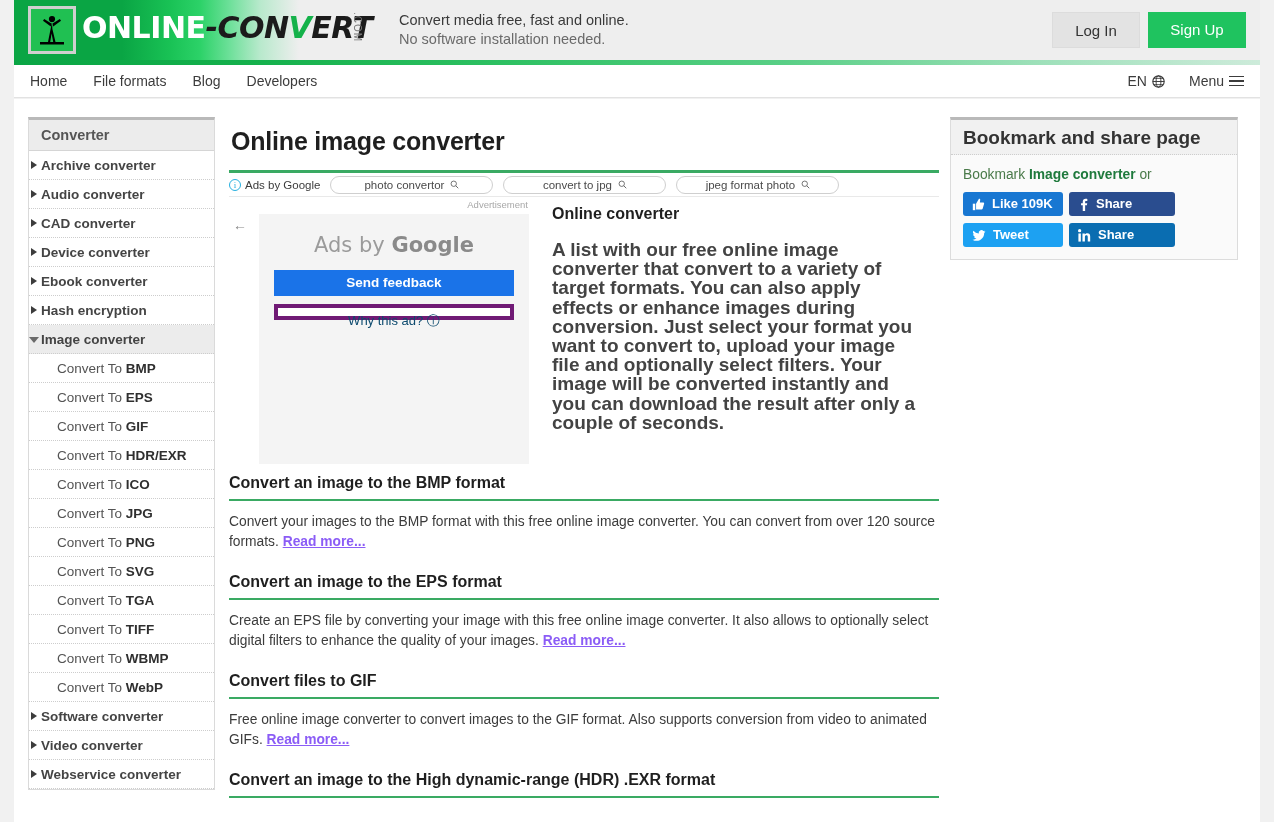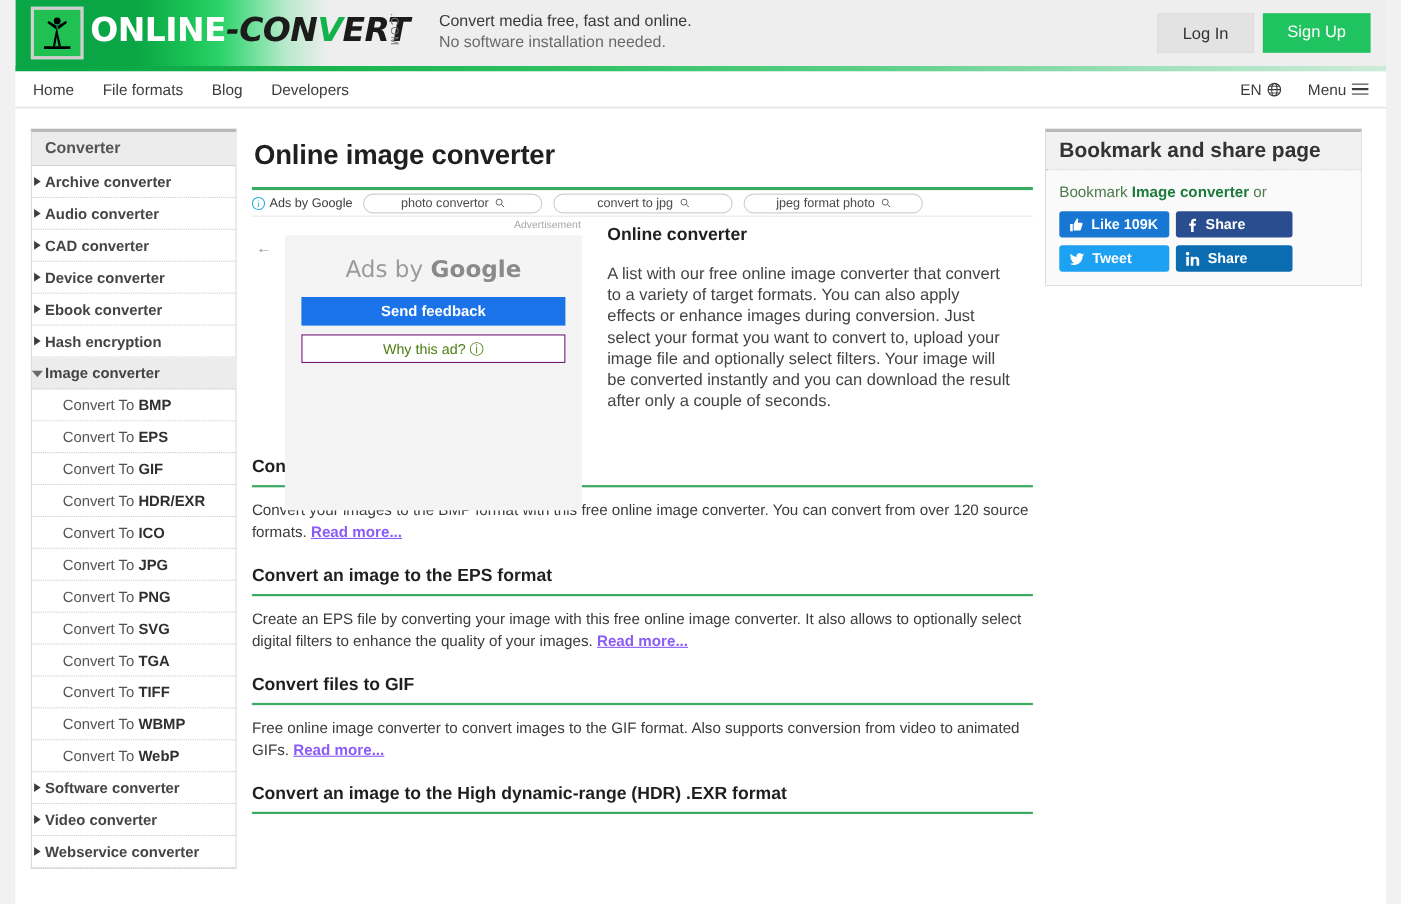--- a/index.html
+++ b/index.html
@@ -176,27 +176,27 @@
     text-align: center; padding-top: 19px; font-size: 21px; color: #9b9b9b;
     font-family: "DejaVu Sans", sans-serif;
   }
   .ads-google b { color: #8a8a8a; font-weight: bold; }
   .ad-btn-blue {
     margin: 13px auto 0; width: 240px; height: 26px; line-height: 26px;
     background: #1a73e8; color: #fff; font-size: 13.5px; font-weight: bold;
     text-align: center; cursor: pointer;
   }
   .ad-btn-white {
-    margin: 8px auto 0; width: 240px; height: 26px; line-height: 26px;
-    background: #fff; color: #4d7c0f; font-size: 13px; text-align: center;
-    border: 1px solid #701a75; cursor: pointer;
+    margin: 8px auto 0; width: 240px; height: 16px; line-height: 26px;
+    background: #fff; color: #0c4a6e; font-size: 13px; text-align: center;
+    border: 4px solid #701a75; cursor: pointer;
   }
   .adtext { padding-left: 23px; width: 390px; }
   .adtext h2 { font-size: 16px; font-weight: bold; color: #1f1f1f; margin-bottom: 17px; }
-  .adtext p { font-size: 15px; line-height: 19.2px; color: #434343; }
+  .adtext p { font-size: 19px; line-height: 19.2px; color: #434343; font-weight: bold; }
 
   .sections { margin-top: 42px; }
   .sec { margin-bottom: 22px; }
   .sec h3 {
     font-size: 16px; font-weight: bold; color: #1f1f1f;
     padding-bottom: 7px; border-bottom: 2px solid #3aaa63;
   }
   .sec p {
     margin-top: 11px; font-size: 13.8px; line-height: 19.5px; color: #3c3c3c;
   }

